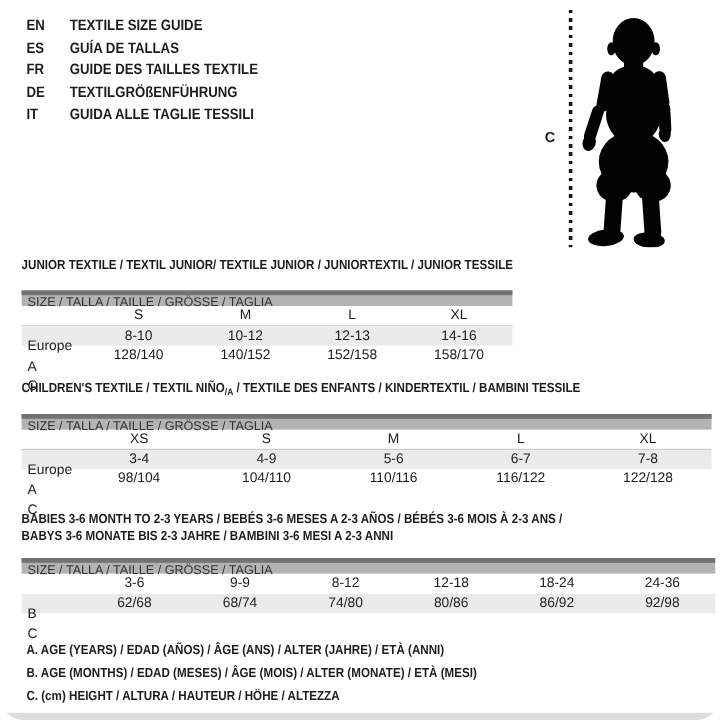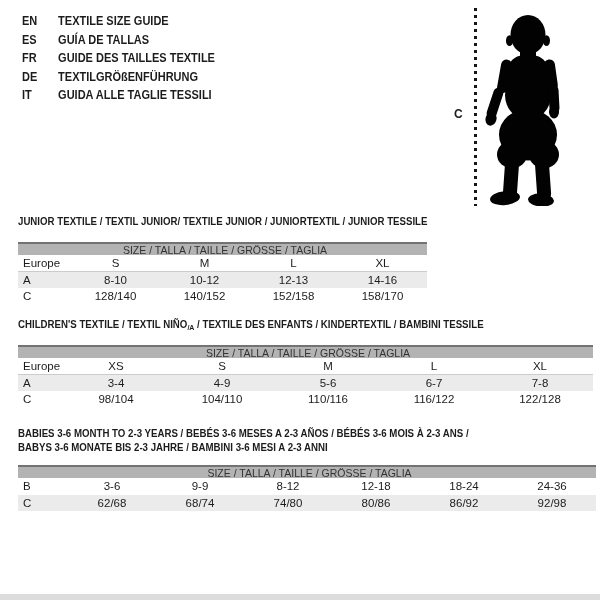--- a/index.html
+++ b/index.html
@@ -1,45 +1,45 @@
 <!DOCTYPE html>
 <html><head>
 <meta charset="utf-8">
 <style>
   html,body{margin:0;padding:0;background:#ffffff;}
   .page{
     position:relative;width:600px;height:600px;background:#ffffff;overflow:hidden;
-    font-family:"Liberation Sans", sans-serif;color:#1c1c1c;
+    font-family:"Liberation Sans", sans-serif;color:#1c1c1c;border-radius:20px;
   }
   .cond{transform:scaleX(0.88);transform-origin:0 0;white-space:nowrap;}
   
   .langs{position:absolute;left:22px;top:12px;}
   .lang-row{height:18.5px;line-height:18.5px;font-weight:bold;font-size:12.5px;}
   .lang-code{display:inline-block;width:41px;}
   
   .dotline{
     position:absolute;left:474px;top:8px;width:3px;height:198px;
     background:repeating-linear-gradient(to bottom,#151515 0 3px,transparent 3px 7px);
   }
   .c-label{position:absolute;left:454px;top:107px;font-weight:bold;font-size:12px;}
   .silhouette{position:absolute;left:478px;top:8px;width:100px;height:198px;}
   .silhouette *{fill:#020202;}
   
   .sec-title{position:absolute;left:18px;font-weight:bold;font-size:11px;line-height:13.5px;}
   .sub{font-size:8px;vertical-align:-2px;}
   
   .tbl{position:absolute;left:18px;}
   .bar{
-    background:#b3b3b3;border-top:2px solid #737373;color:#333333;
-    height:13px;line-height:13px;font-size:10.5px;padding-left:5px;box-sizing:border-box;text-align:center;
+    background:#b3b3b3;border-top:4px solid #737373;color:#333333;
+    height:13px;line-height:13px;font-size:10.5px;padding-left:5px;box-sizing:border-box;
   }
   .row{display:flex;height:16px;line-height:16px;font-size:11.5px;}
   .row.head{height:17px;line-height:17px;border-bottom:1px solid #cccccc;box-sizing:border-box;}
   .row.shade{background:#ebebeb;}
-  .c0{padding-left:5px;box-sizing:border-box;text-align:left;}
+  .c0{padding-left:5px;box-sizing:border-box;text-align:left;margin-top:26px;}
   .c{text-align:center;}
   .t1{width:409px;} .t1 .c0{width:53px;} .t1 .c{width:89px;}
   .t2{width:575px;} .t2 .c0{width:45px;} .t2 .c{width:106px;}
   .t3{width:578px;} .t3 .c0{width:50px;} .t3 .c{width:88px;text-align:center;}
   .t1 .bar{width:409px;} .t2 .bar{width:575px;} .t3 .bar{width:578px;}
   
   .footnotes{position:absolute;left:22px;top:533px;}
   .footnote{height:19px;line-height:19px;font-weight:bold;font-size:11px;}
   .bottom-strip{position:absolute;left:0;top:594px;width:600px;height:6px;background:#dcdcdc;}
 </style>
@@ -166,15 +166,20 @@
       <span class="c0">C</span>
       <span class="c">62/68</span>
       <span class="c">68/74</span>
       <span class="c">74/80</span>
       <span class="c">80/86</span>
       <span class="c">86/92</span>
       <span class="c">92/98</span>
     </div>
   </div>
 
+  <div class="footnotes">
+    <div class="footnote cond">A. AGE (YEARS) / EDAD (AÑOS) / ÂGE (ANS) / ALTER (JAHRE) / ETÀ (ANNI)</div>
+    <div class="footnote cond">B. AGE (MONTHS) / EDAD (MESES) / ÂGE (MOIS) / ALTER (MONATE) / ETÀ (MESI)</div>
+    <div class="footnote cond">C. (cm) HEIGHT / ALTURA / HAUTEUR / HÖHE / ALTEZZA</div>
+  </div>
 
   <div class="bottom-strip"></div>
 </div>
 
 </body></html>

